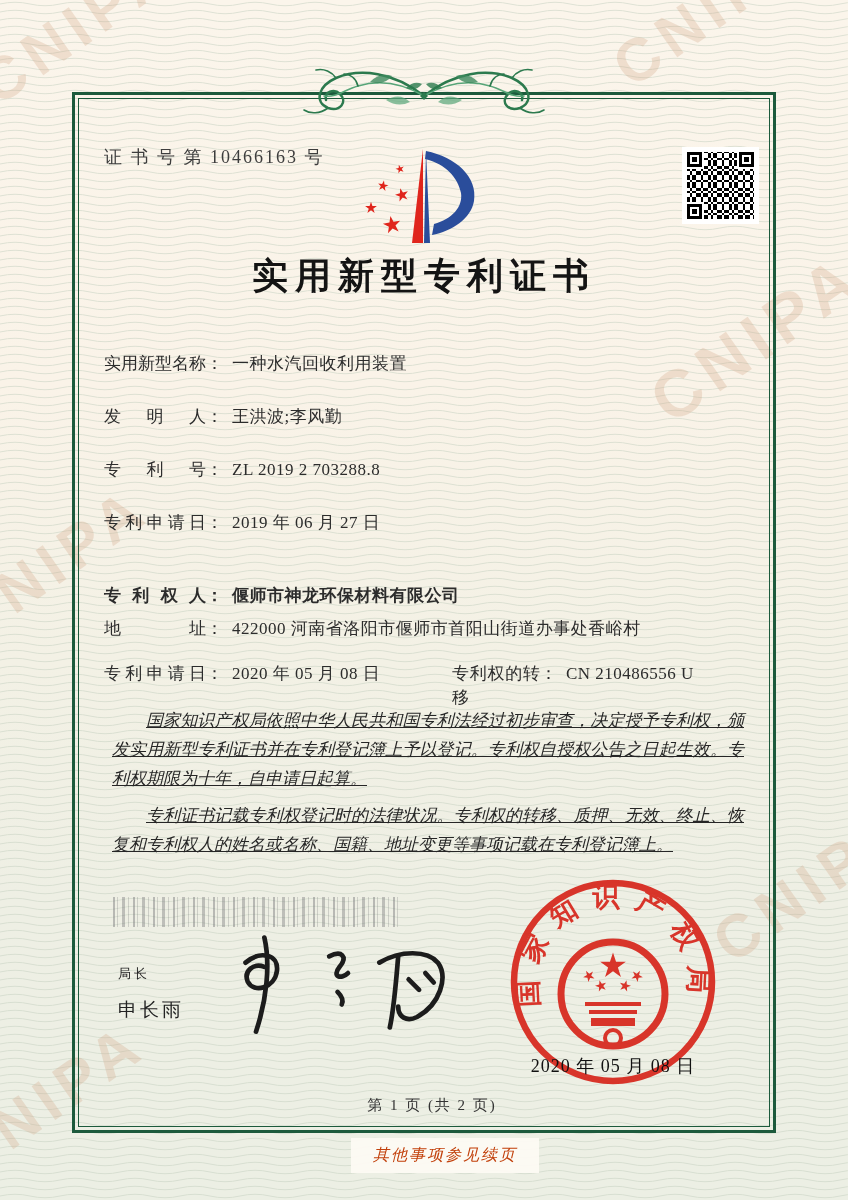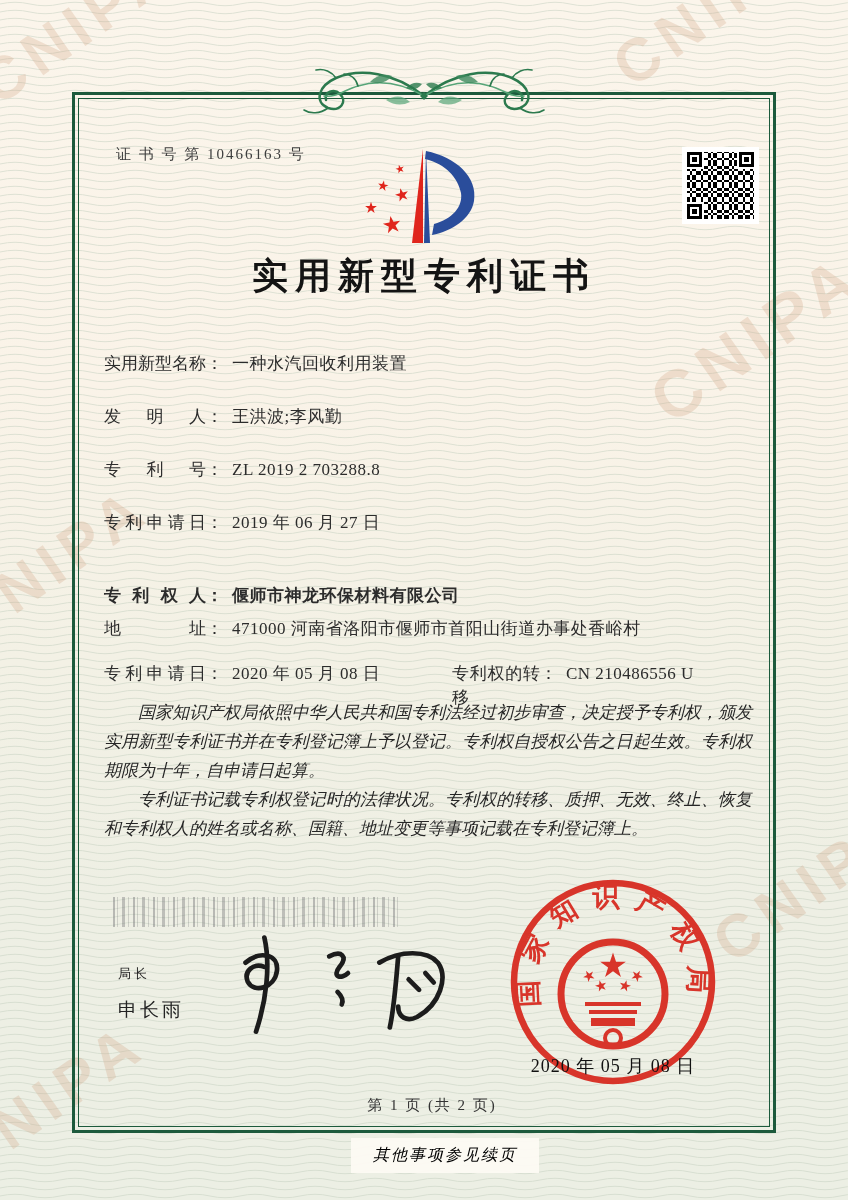--- a/index.html
+++ b/index.html
@@ -16,21 +16,21 @@
   }
   .wm1{left:-34px;top:-8px;}
   .wm2{left:636px;top:300px;font-size:66px;}
   .wm3{left:-60px;top:530px;}
   .wm4{left:700px;top:850px;}
   .wm5{left:-64px;top:1066px;}
   .wm6{left:600px;top:-26px;}
   .frame{position:absolute;left:72px;top:92px;right:72px;bottom:67px;border:3px solid #1c5a3c;z-index:2;}
   .frame::after{content:"";position:absolute;inset:3px;border:1px solid #1c5a3c;}
   .ornament{position:absolute;left:274px;top:66px;z-index:3;}
-  .certno{position:absolute;left:104px;top:145px;z-index:3;font-size:15px;letter-spacing:2px;color:#3d3d3d;margin-left:12px;}
+  .certno{position:absolute;left:104px;top:145px;z-index:3;font-size:18px;letter-spacing:2px;color:#3d3d3d;}
   .logo{position:absolute;left:356px;top:131px;z-index:3;}
   .qr{position:absolute;left:682px;top:147px;width:77px;height:77px;background:#fff;padding:5px;box-sizing:border-box;z-index:3;}
   .qr-n{position:relative;width:100%;height:100%;background-color:#fff;
     background-image:
       repeating-linear-gradient(90deg,#000 0 3px,#fff 3px 5px,#000 5px 9px,#fff 9px 14px,#000 14px 16px,#fff 16px 21px),
       repeating-linear-gradient(0deg,#000 0 4px,#fff 4px 6px,#000 6px 9px,#fff 9px 15px,#000 15px 17px,#fff 17px 22px);
     background-blend-mode:difference;}
   .qf{position:absolute;width:15px;height:15px;border:3px solid #000;background:#fff;box-sizing:border-box;box-shadow:0 0 0 2px #fff;}
   .qf::after{content:"";position:absolute;inset:2px;background:#000;}
   .qf.tl{left:0;top:0;} .qf.tr{right:0;top:0;} .qf.bl{left:0;bottom:0;}
@@ -38,37 +38,37 @@
     font-size:36px;font-weight:bold;letter-spacing:7px;color:#141414;}
   .row{position:absolute;left:104px;width:645px;z-index:3;font-size:17px;color:#2c2c2c;line-height:24px;}
   .r1{top:352px;} .r2{top:405px;} .r3{top:458px;} .r4{top:511px;} .r5{top:584px;font-weight:bold;} .r6{top:617px;} .r7{top:662px;}
   .flabel{display:inline-block;width:102px;text-align:justify;text-align-last:justify;vertical-align:top;}
   .fcolon{display:inline-block;vertical-align:top;}
   .fvalue{margin-left:9px;letter-spacing:0.5px;}
   .pair2{position:absolute;left:348px;top:0;}
   .pair2 .flabel{width:88px;}
   .paras{position:absolute;left:104px;top:698px;width:648px;z-index:3;text-align:justify;
     font-size:17px;line-height:29px;font-style:italic;color:#262626;}
-  .paras p{margin:0;text-indent:2em;}
+  .paras p{margin:8px;text-indent:2em;text-decoration:underline;}
   .barcode{position:absolute;left:113px;top:897px;width:287px;height:30px;z-index:3;opacity:.75;
     background:repeating-linear-gradient(90deg,
       rgba(95,95,100,.5) 0 2px,transparent 2px 4px,
       rgba(95,95,100,.3) 4px 5px,transparent 5px 9px,
       rgba(95,95,100,.45) 9px 12px,transparent 12px 15px,
       rgba(95,95,100,.3) 15px 16px,transparent 16px 20px);}
   .signer-title{position:absolute;left:118px;top:965px;z-index:3;font-size:13px;letter-spacing:3px;color:#222;}
   .signer-name{position:absolute;left:118px;top:997px;z-index:3;font-size:19px;letter-spacing:3px;color:#222;}
   .signature{position:absolute;left:228px;top:925px;z-index:3;}
   .seal{position:absolute;left:503px;top:872px;z-index:4;opacity:.93;}
   .seal-date{position:absolute;left:505px;top:1054px;width:216px;z-index:5;text-align:center;
     font-size:18px;color:#111;letter-spacing:1px;}
   .pageno{position:absolute;left:0;right:0;top:1096px;z-index:3;text-align:center;font-size:15px;letter-spacing:2px;color:#333;padding-left:16px;}
   .note{position:absolute;left:445px;top:1138px;transform:translateX(-50%);z-index:3;
     background:rgba(253,250,243,.95);padding:7px 22px;font-size:16px;font-style:italic;
-    letter-spacing:2px;color:#000000;white-space:nowrap;}
+    letter-spacing:2px;color:#c2410c;white-space:nowrap;}
 </style>
 </head>
 <body>
 
 <div class="page">
 
   <svg class="waves" width="848" height="1200">
     <defs>
       <pattern id="wv" width="120" height="8" patternUnits="userSpaceOnUse">
         <path d="M0,4 q15,-3.5 30,0 t30,0 t30,0 t30,0" fill="none" stroke="#c6d1c1" stroke-width="1"></path>
@@ -134,21 +134,21 @@
   <div class="row r3">
     <span class="flabel">专利号</span><span class="fcolon">：</span><span class="fvalue">ZL 2019 2 703288.8</span>
   </div>
   <div class="row r4">
     <span class="flabel">专利申请日</span><span class="fcolon">：</span><span class="fvalue">2019 年 06 月 27 日</span>
   </div>
   <div class="row r5">
     <span class="flabel">专利权人</span><span class="fcolon">：</span><span class="fvalue">偃师市神龙环保材料有限公司</span>
   </div>
   <div class="row r6">
-    <span class="flabel">地址</span><span class="fcolon">：</span><span class="fvalue">471000 河南省洛阳市偃师市首阳山街道办事处香峪村</span>
+    <span class="flabel">地址</span><span class="fcolon">：</span><span class="fvalue">422000 河南省洛阳市偃师市首阳山街道办事处香峪村</span>
   </div>
   <div class="row r7" style="position:absolute;">
     <span>
       <span class="flabel">专利申请日</span><span class="fcolon">：</span><span class="fvalue">2020 年 05 月 08 日</span>
     </span>
     <span class="pair2">
       <span class="flabel">专利权的转移</span><span class="fcolon">：</span><span class="fvalue">CN 210486556 U</span>
     </span>
   </div>
 

